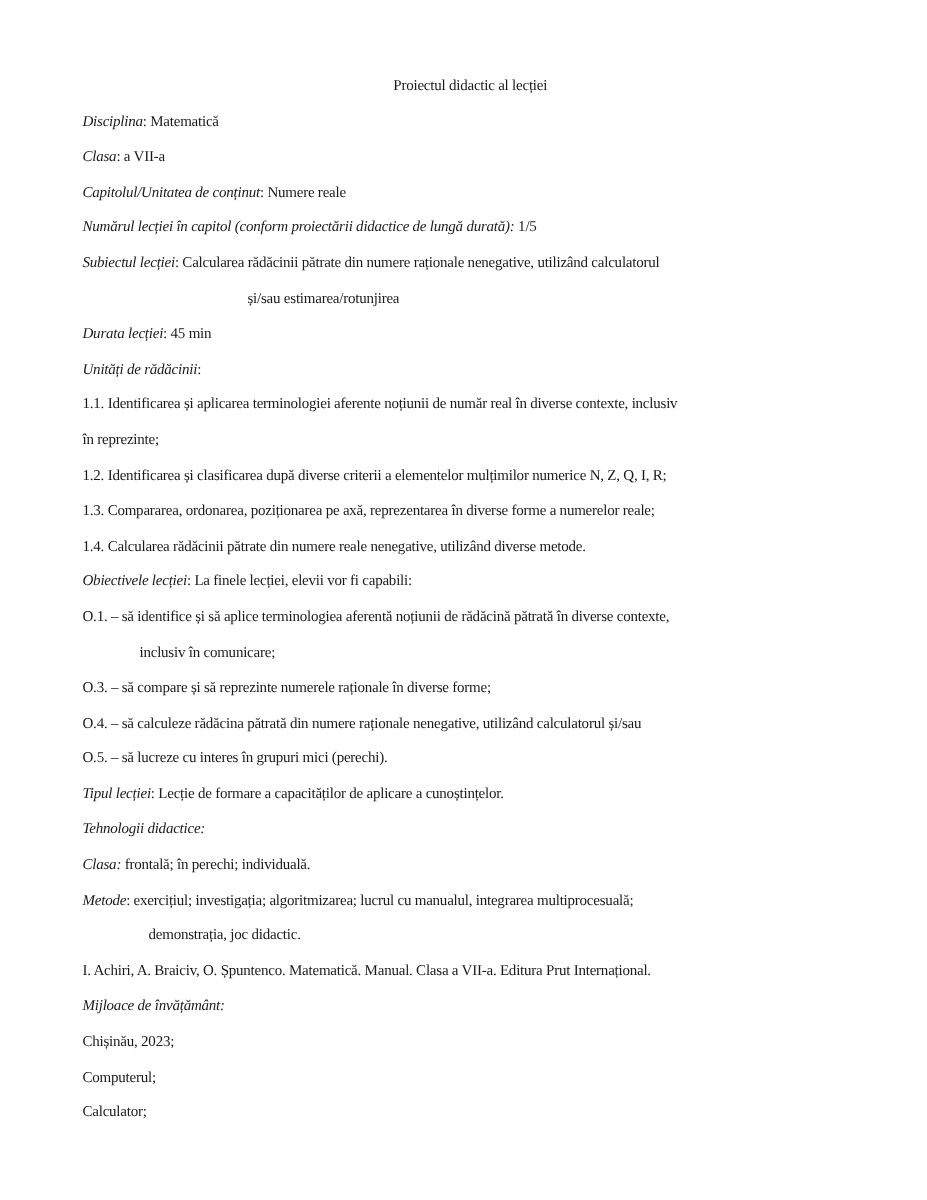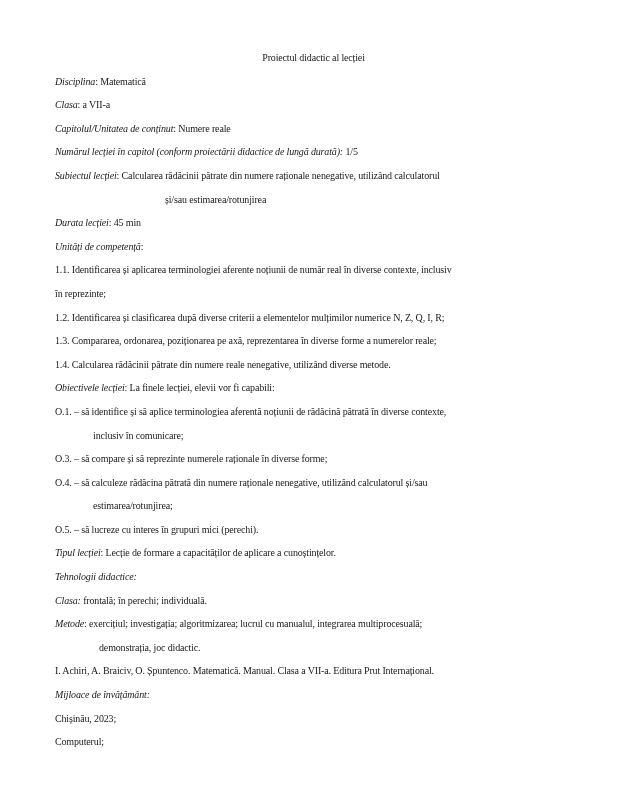--- a/index.html
+++ b/index.html
@@ -28,42 +28,42 @@
 
   <div class="line"><i>Capitolul/Unitatea de conținut</i><span>: Numere reale</span></div>
 
   <div class="line"><i>Numărul lecției în capitol (conform proiectării didactice de lungă durată):</i><span> 1/5</span></div>
 
   <div class="line"><i>Subiectul lecției</i><span>: Calcularea rădăcinii pătrate din numere raționale nenegative, utilizând calculatorul</span></div>
   <div class="line ind1">și/sau estimarea/rotunjirea</div>
 
   <div class="line"><i>Durata lecției</i><span>: 45 min</span></div>
 
-  <div class="line"><i>Unități de competență</i><span>:</span></div>
+  <div class="line"><i>Unități de rădăcinii</i><span>:</span></div>
   <div class="line">1.1. Identificarea și aplicarea terminologiei aferente noțiunii de număr real în diverse contexte, inclusiv</div>
   <div class="line">în reprezinte;</div>
   <div class="line">1.2. Identificarea și clasificarea după diverse criterii a elementelor mulțimilor numerice N, Z, Q, I, R;</div>
   <div class="line">1.3. Compararea, ordonarea, poziționarea pe axă, reprezentarea în diverse forme a numerelor  reale;</div>
   <div class="line">1.4. Calcularea rădăcinii pătrate din numere reale nenegative, utilizând diverse metode.</div>
 
   <div class="line"><i>Obiectivele lecției</i><span>: La finele lecției, elevii vor fi capabili:</span></div>
   <div class="line">O.1. – să identifice și să aplice terminologiea aferentă noțiunii de rădăcină pătrată în diverse contexte,</div>
   <div class="line ind2">inclusiv în comunicare;</div>
   <div class="line">O.3. – să compare și să reprezinte numerele raționale în diverse forme;</div>
   <div class="line">O.4. – să calculeze rădăcina pătrată din numere raționale nenegative, utilizând calculatorul și/sau</div>
-  <div class="line ind2">estimarea/rotunjirea;</div>
   <div class="line">O.5. – să lucreze cu interes în grupuri mici (perechi).</div>
 
   <div class="line"><i>Tipul lecției</i><span>: Lecție de formare a capacităților de aplicare  a cunoștințelor.</span></div>
 
   <div class="line"><i>Tehnologii didactice:</i></div>
 
   <div class="line"><i>Clasa:</i><span> frontală; în perechi; individuală.</span></div>
 
   <div class="line"><i>Metode</i><span>: exercițiul; investigația; algoritmizarea; lucrul cu manualul, integrarea multiprocesuală;</span></div>
   <div class="line ind3">demonstrația, joc didactic.</div>
 
   <div class="line">I. Achiri, A. Braiciv, O. Șpuntenco. Matematică. Manual. Clasa a VII-a. Editura Prut Internațional.</div>
   <div class="line"><i>Mijloace de învățământ:</i></div>
   <div class="line">Chișinău, 2023;</div>
   <div class="line">Computerul;</div>
+  <div class="line">Calculator;</div>
 
 </div>
 
 </body></html>

